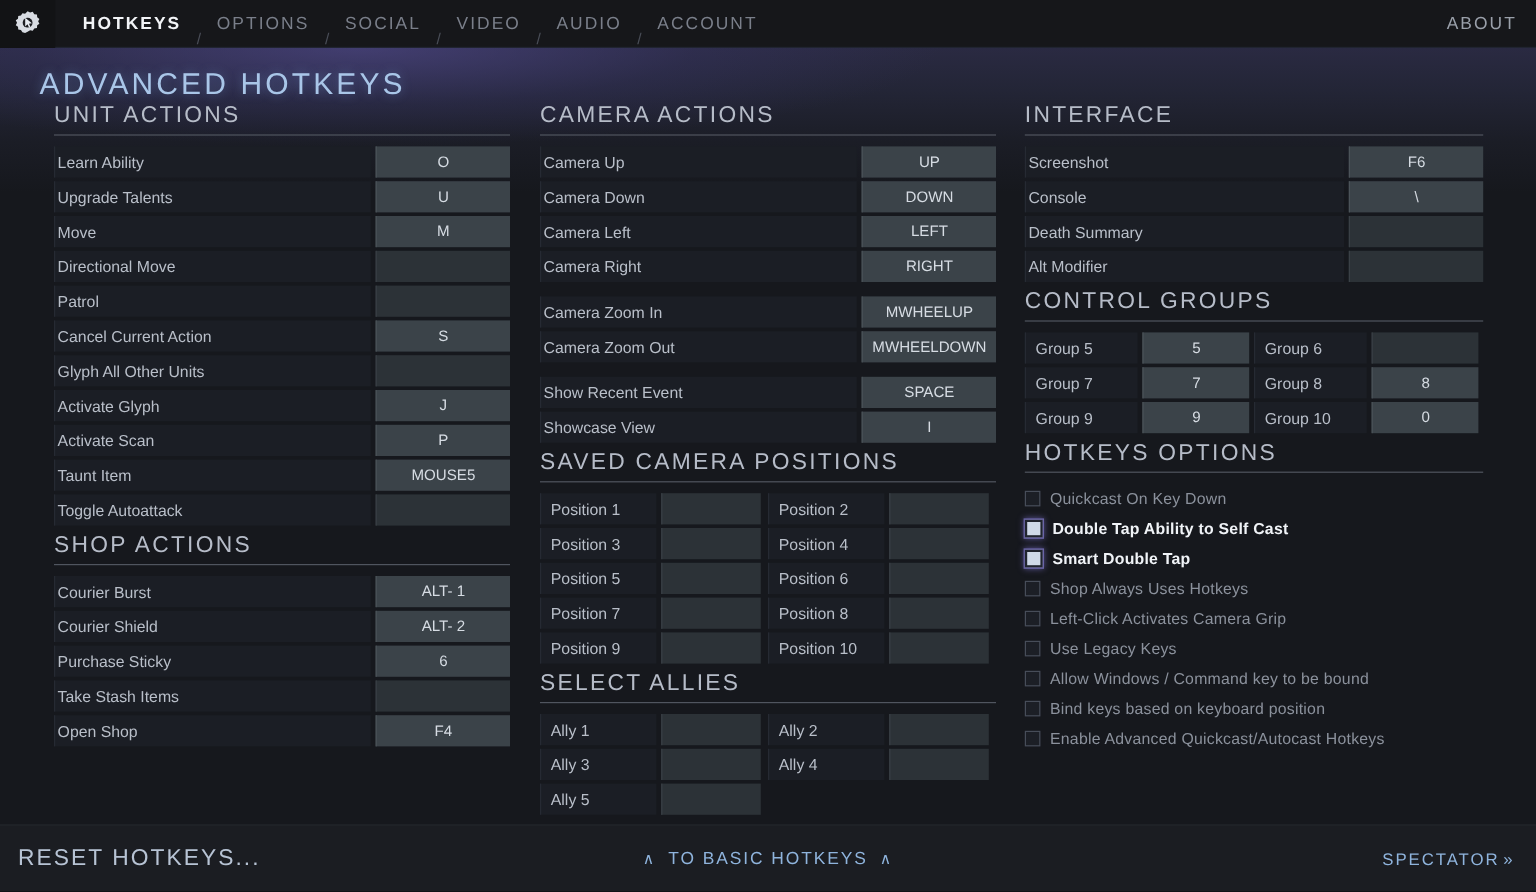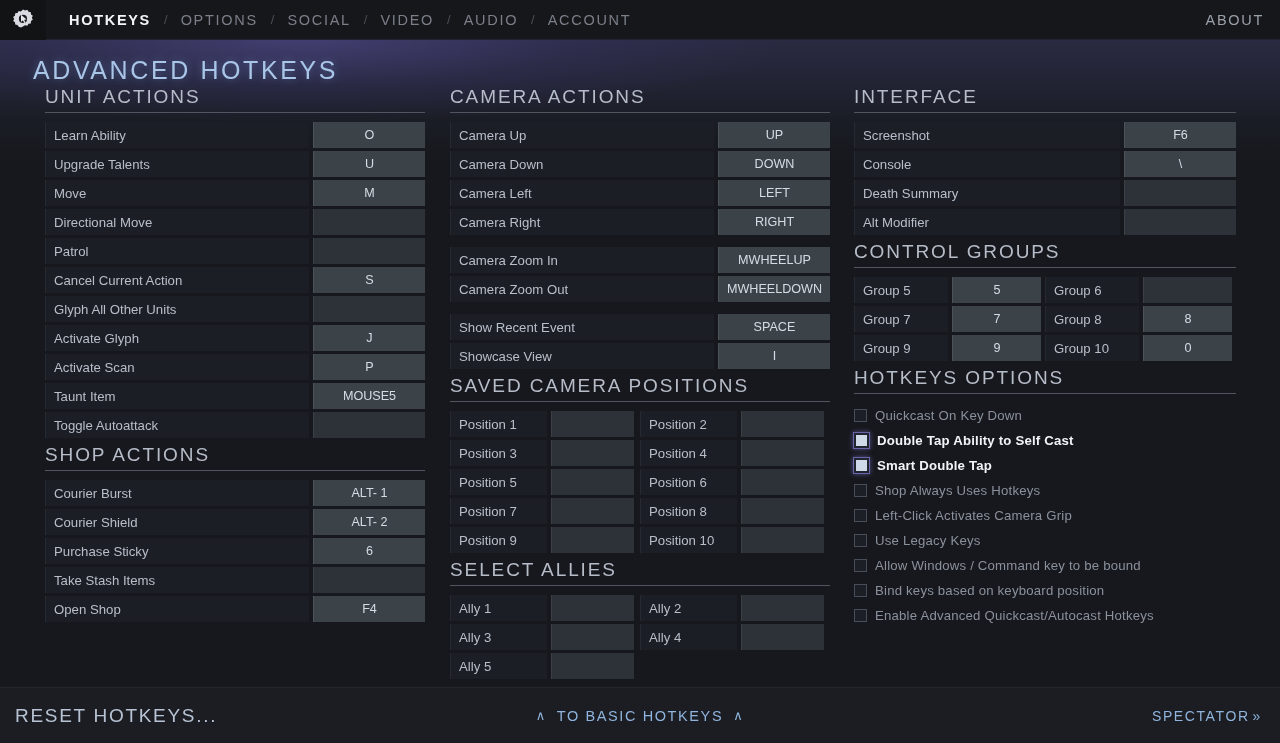--- a/index.html
+++ b/index.html
@@ -25,21 +25,21 @@
     border-bottom: 1px solid #202430;
     z-index: 5;
   }
   #gear-wrap {
     width: 46px; height: 40px;
     display: flex; align-items: center; justify-content: center;
     background: #121315;
     flex: 0 0 46px;
   }
   #gear-wrap svg { display:block; }
-  .navitems { display: flex; align-items: center; flex: 1; padding-left: 12px; }
+  .navitems { display: flex; align-items: flex-end; flex: 1; padding-left: 12px; }
   .navtab {
     font-size: 14.5px; letter-spacing: 1.7px;
     color: #7a7f8a; padding: 0 11px; line-height: 40px;
     white-space: nowrap;
   }
   .navtab.active { color: #f2f4f7; font-weight: bold; }
   .navsep { color: #4a4e58; font-size: 13px; padding: 0 2px; }
   #about {
     font-size: 14.5px; letter-spacing: 1.7px;
     color: #9aa0aa; padding-right: 16px; white-space: nowrap;
@@ -77,21 +77,21 @@
   }
   .sec-rule { height: 1px; background: #50555f; margin-bottom: 9px; }
 
   
   .bindrow { display: flex; height: 26px; margin-bottom: 3px; }
   .bindrow .lbl {
     background: #1b1e25;
     color: #b9bfc9;
     font-size: 13.2px;
     display: flex; align-items: center;
-    padding-left: 8px;
+    padding-left: 2px;
     flex: 1 1 auto;
     border-left: 1px solid #262a33;
   }
   .bindrow .key {
     background: #3b4349;
     color: #d6dce3;
     font-size: 12.6px;
     display: flex; align-items: center; justify-content: center;
     flex: 0 0 112px;
     margin-left: 4px;

